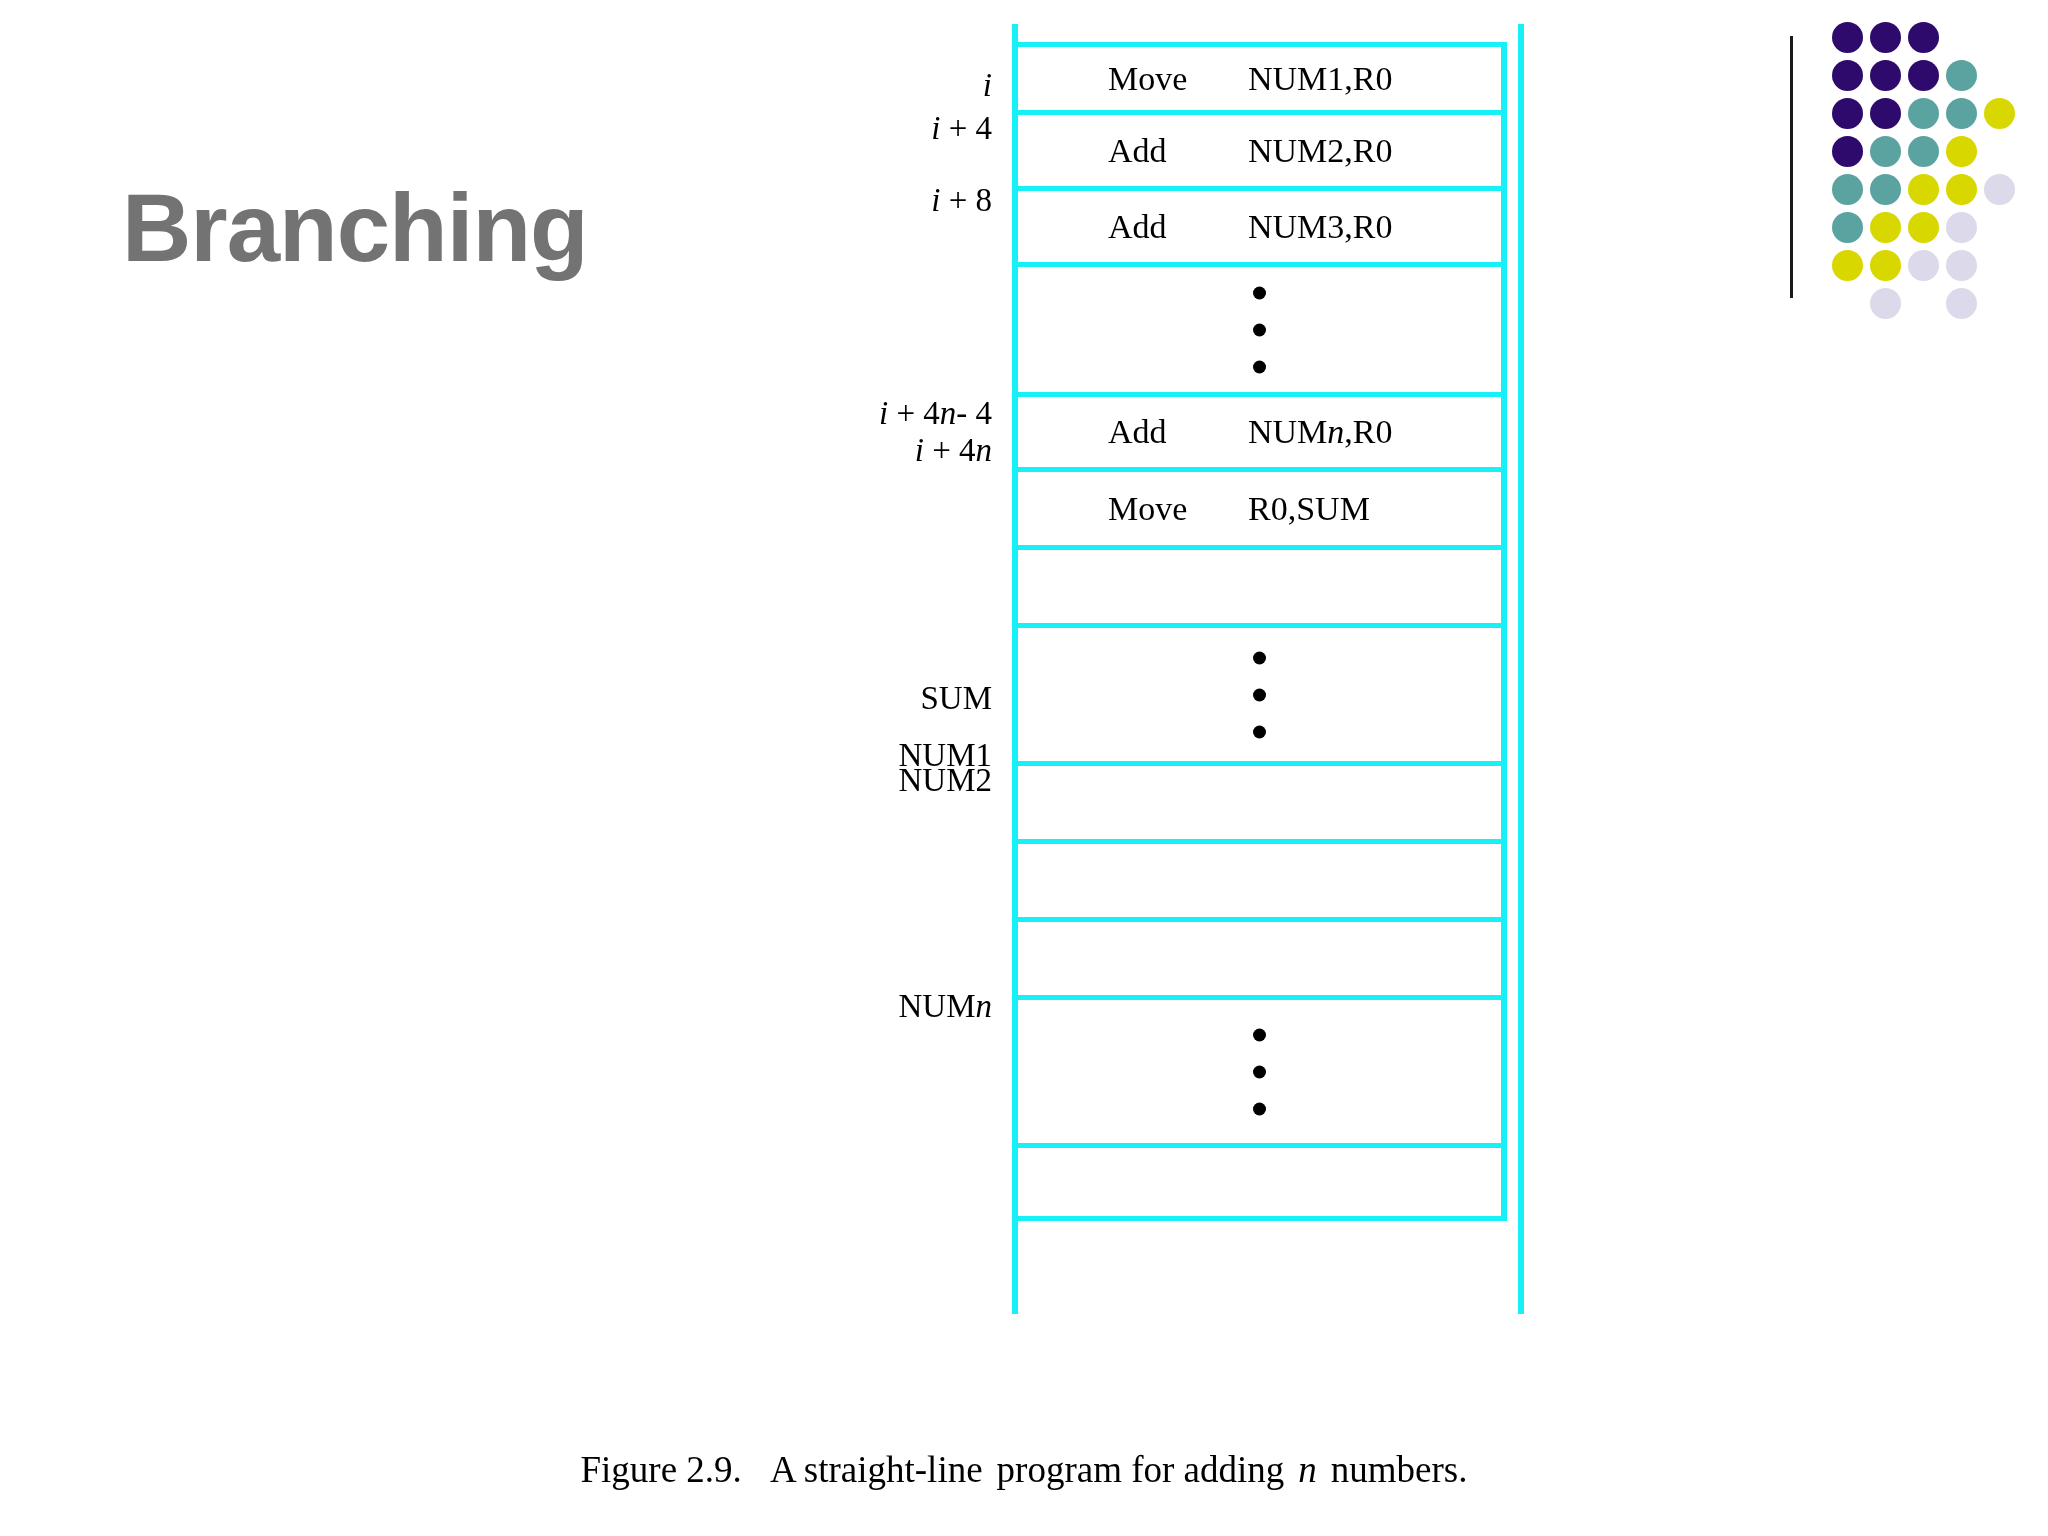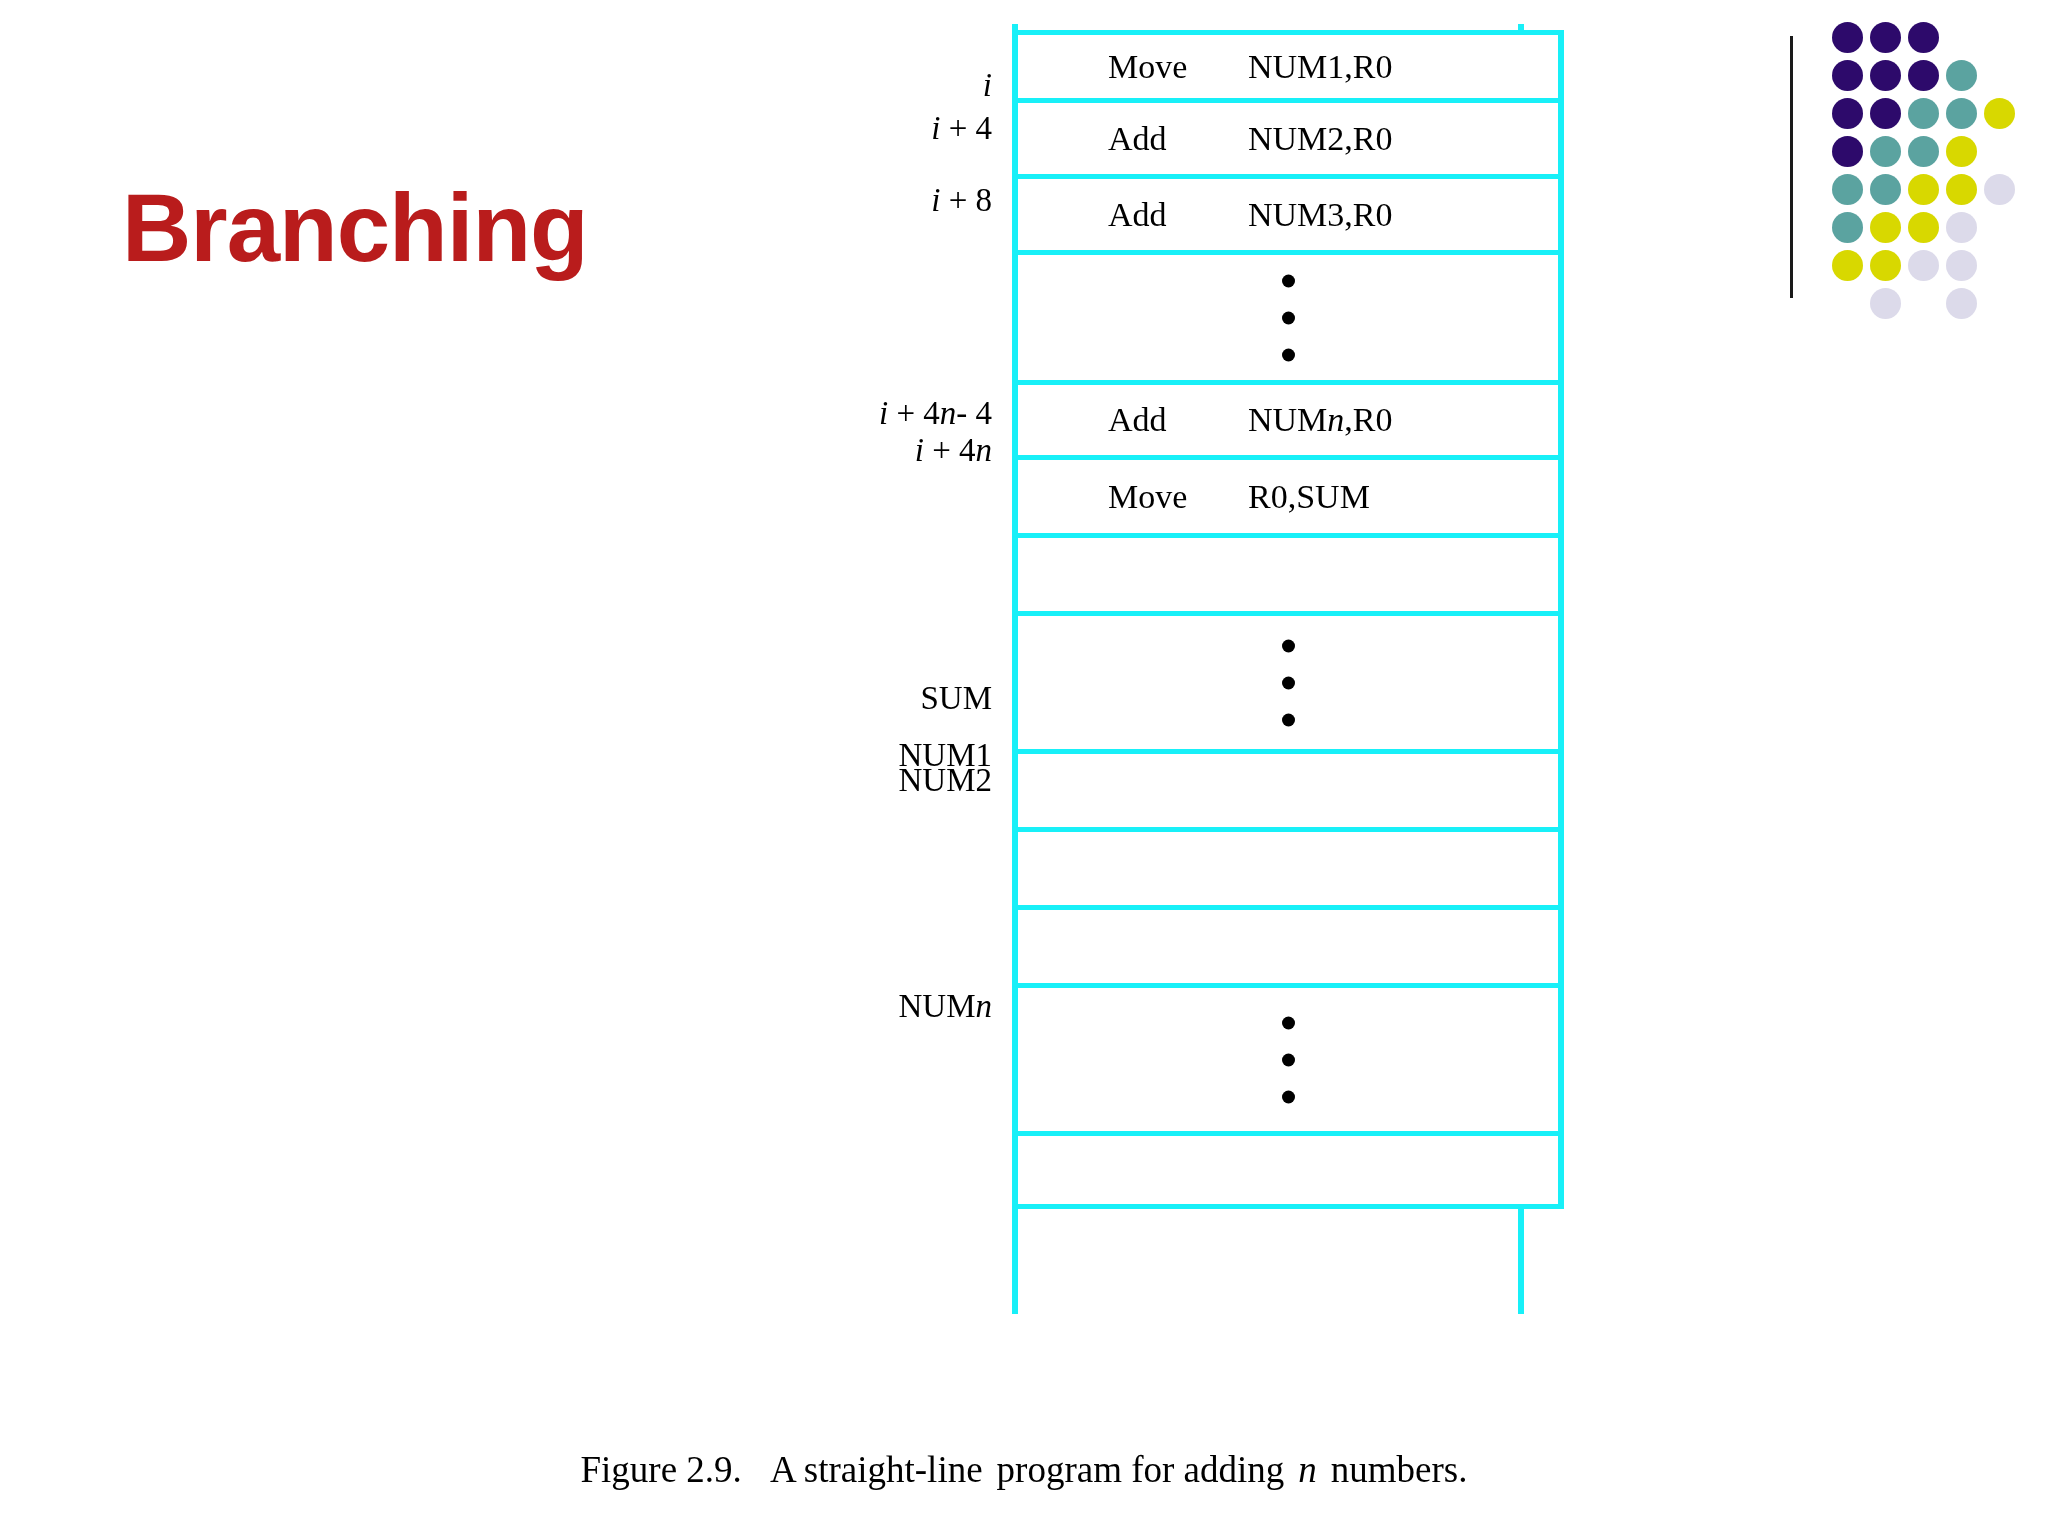--- a/index.html
+++ b/index.html
@@ -17,21 +17,21 @@
 
   
   #slide-title {
     position: absolute;
     left: 122px;
     top: 180px;
     font-family: "Liberation Sans", sans-serif;
     font-weight: bold;
     font-size: 96px;
     line-height: 1.0;
-    color: #b91c1c;
+    color: #737373;
     letter-spacing: -1px;
     white-space: nowrap;
   }
 
   
   #logo {
     position: absolute;
     left: 1790px;
     top: 22px;
     width: 250px;
@@ -90,22 +90,22 @@
     font-size: 33px;
     color: #000000;
     text-align: right;
   }
   .addr i, .ital { font-style: italic; }
 
   
   #mem-table {
     position: absolute;
     left: 1012px;
-    top: 30px;
-    width: 552px;
+    top: 42px;
+    width: 495px;
   }
   #mem-vline-left, #mem-vline-right {
     position: absolute;
     top: 0px;
     width: 6px;
     background: #18f0f8;
   }
   #mem-vline-left  { left: 1012px; }
   #mem-vline-right { left: 1518px; }
 

